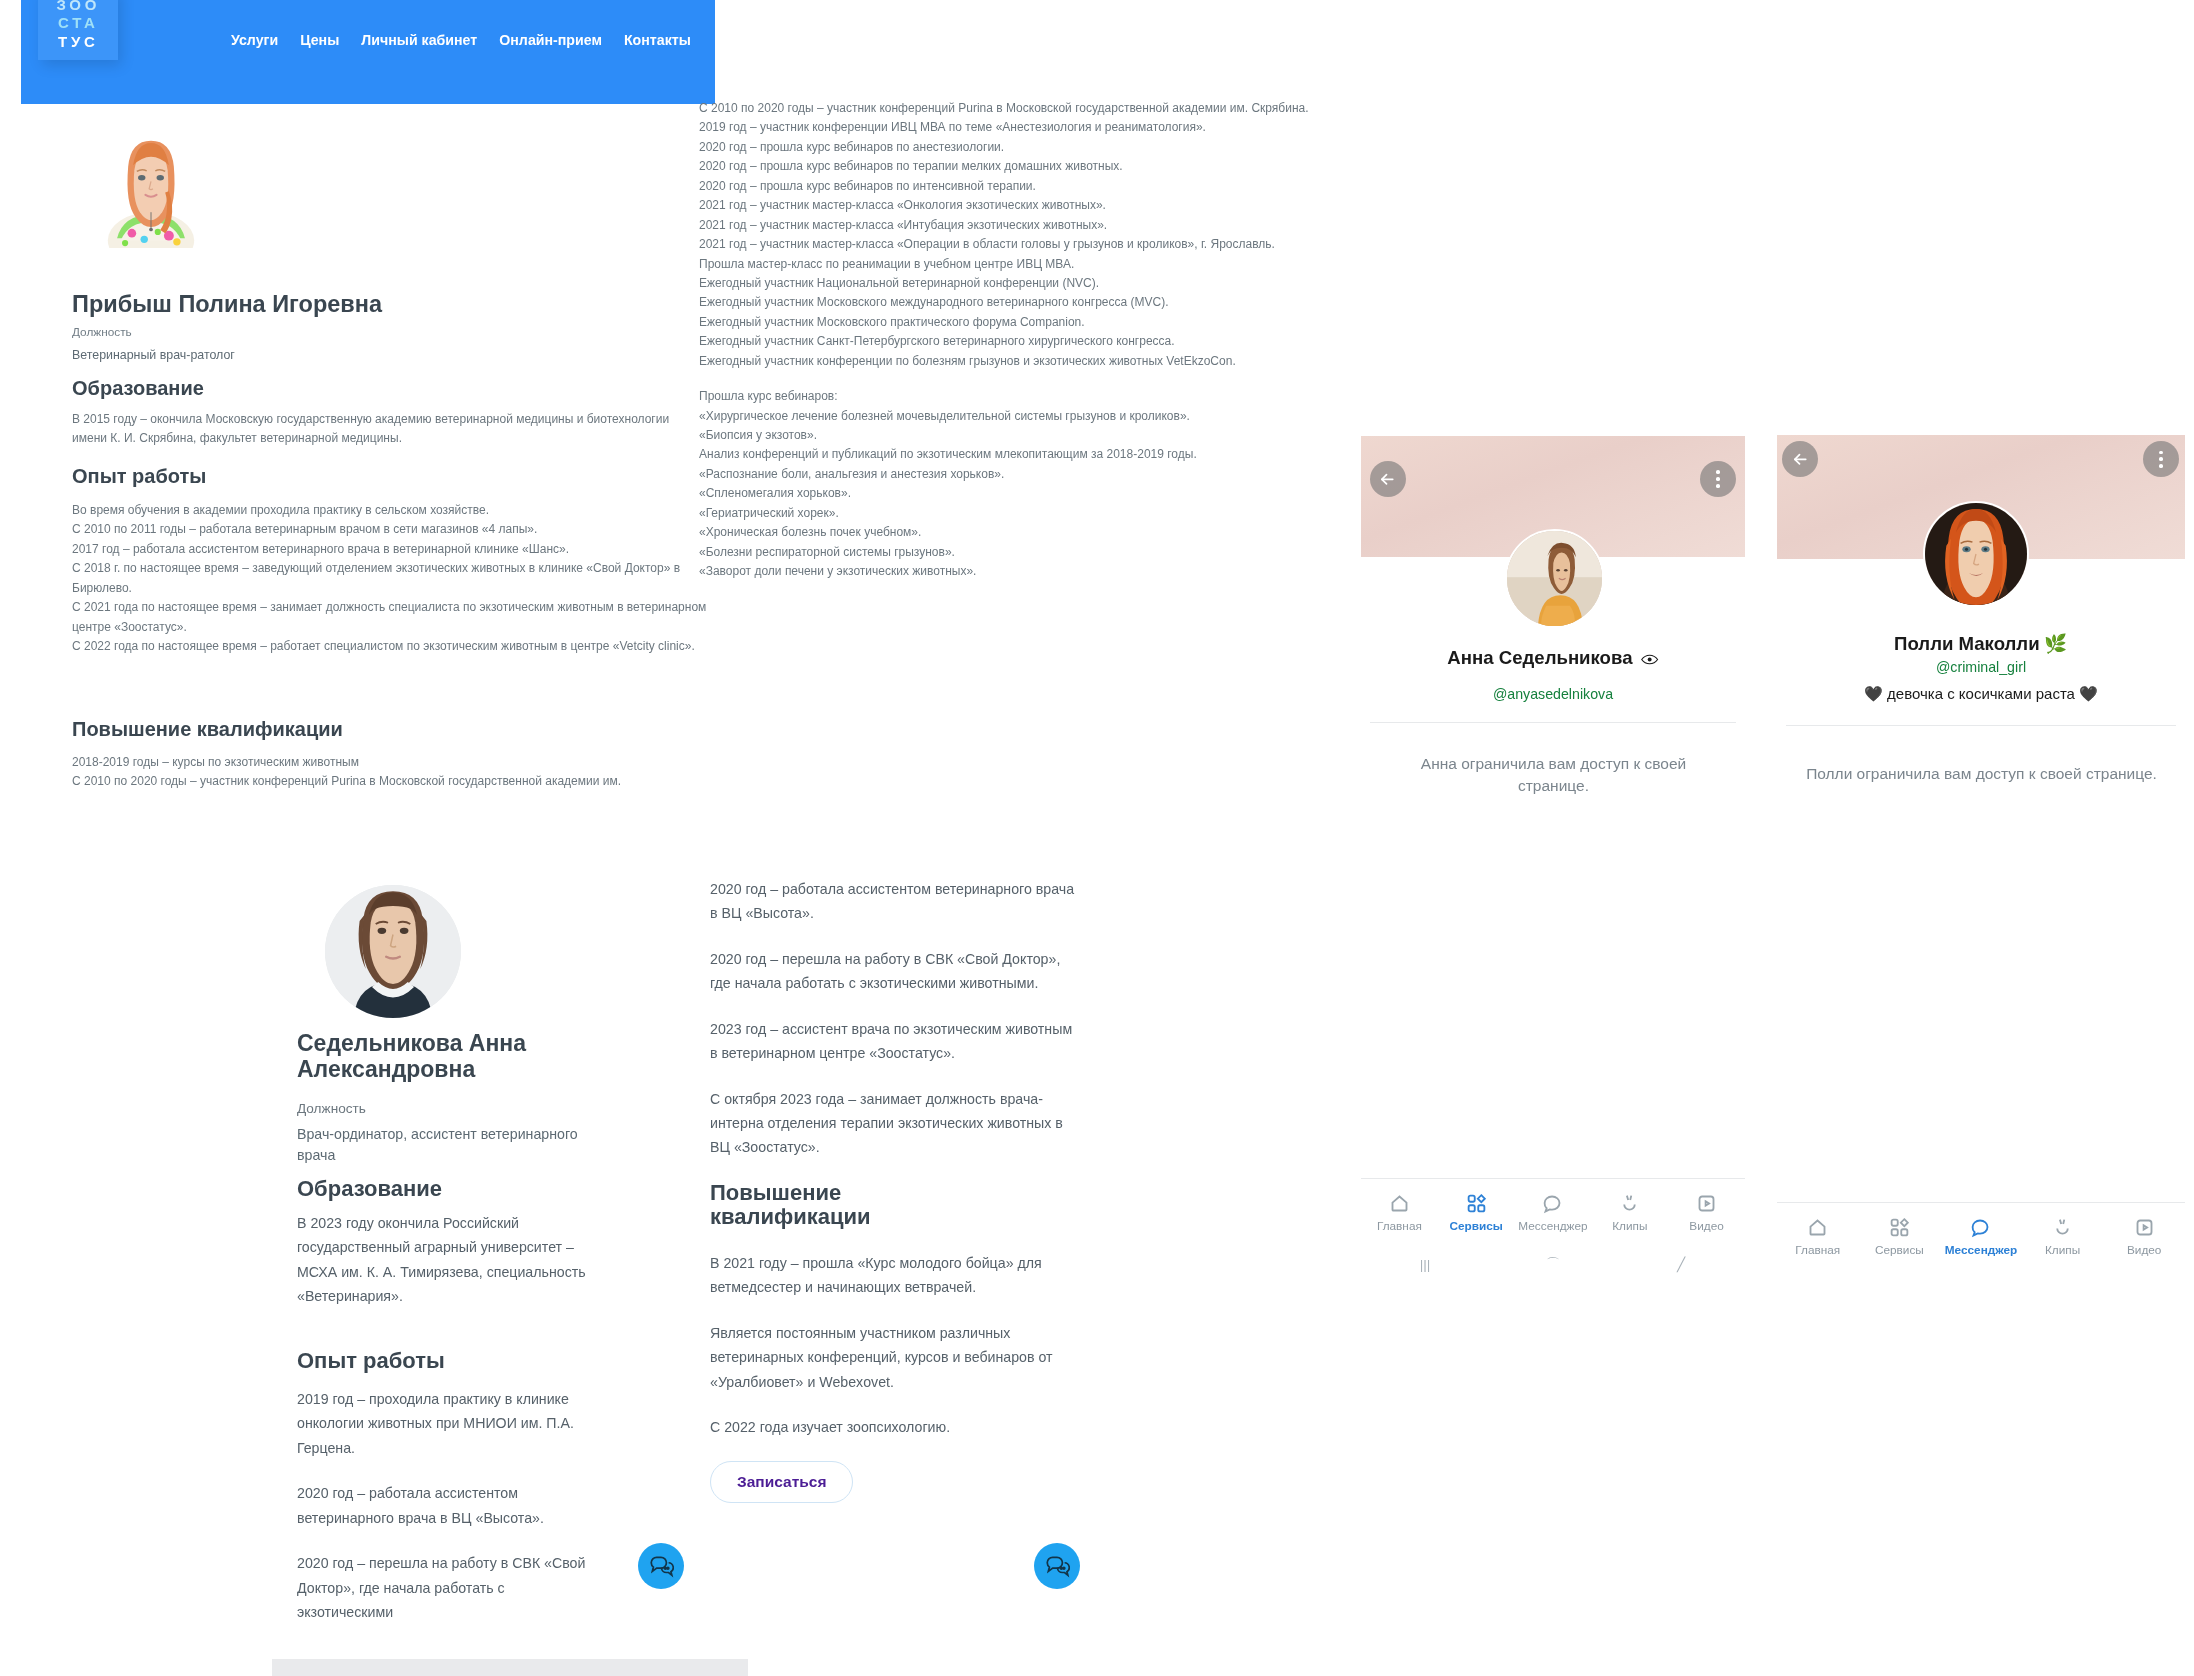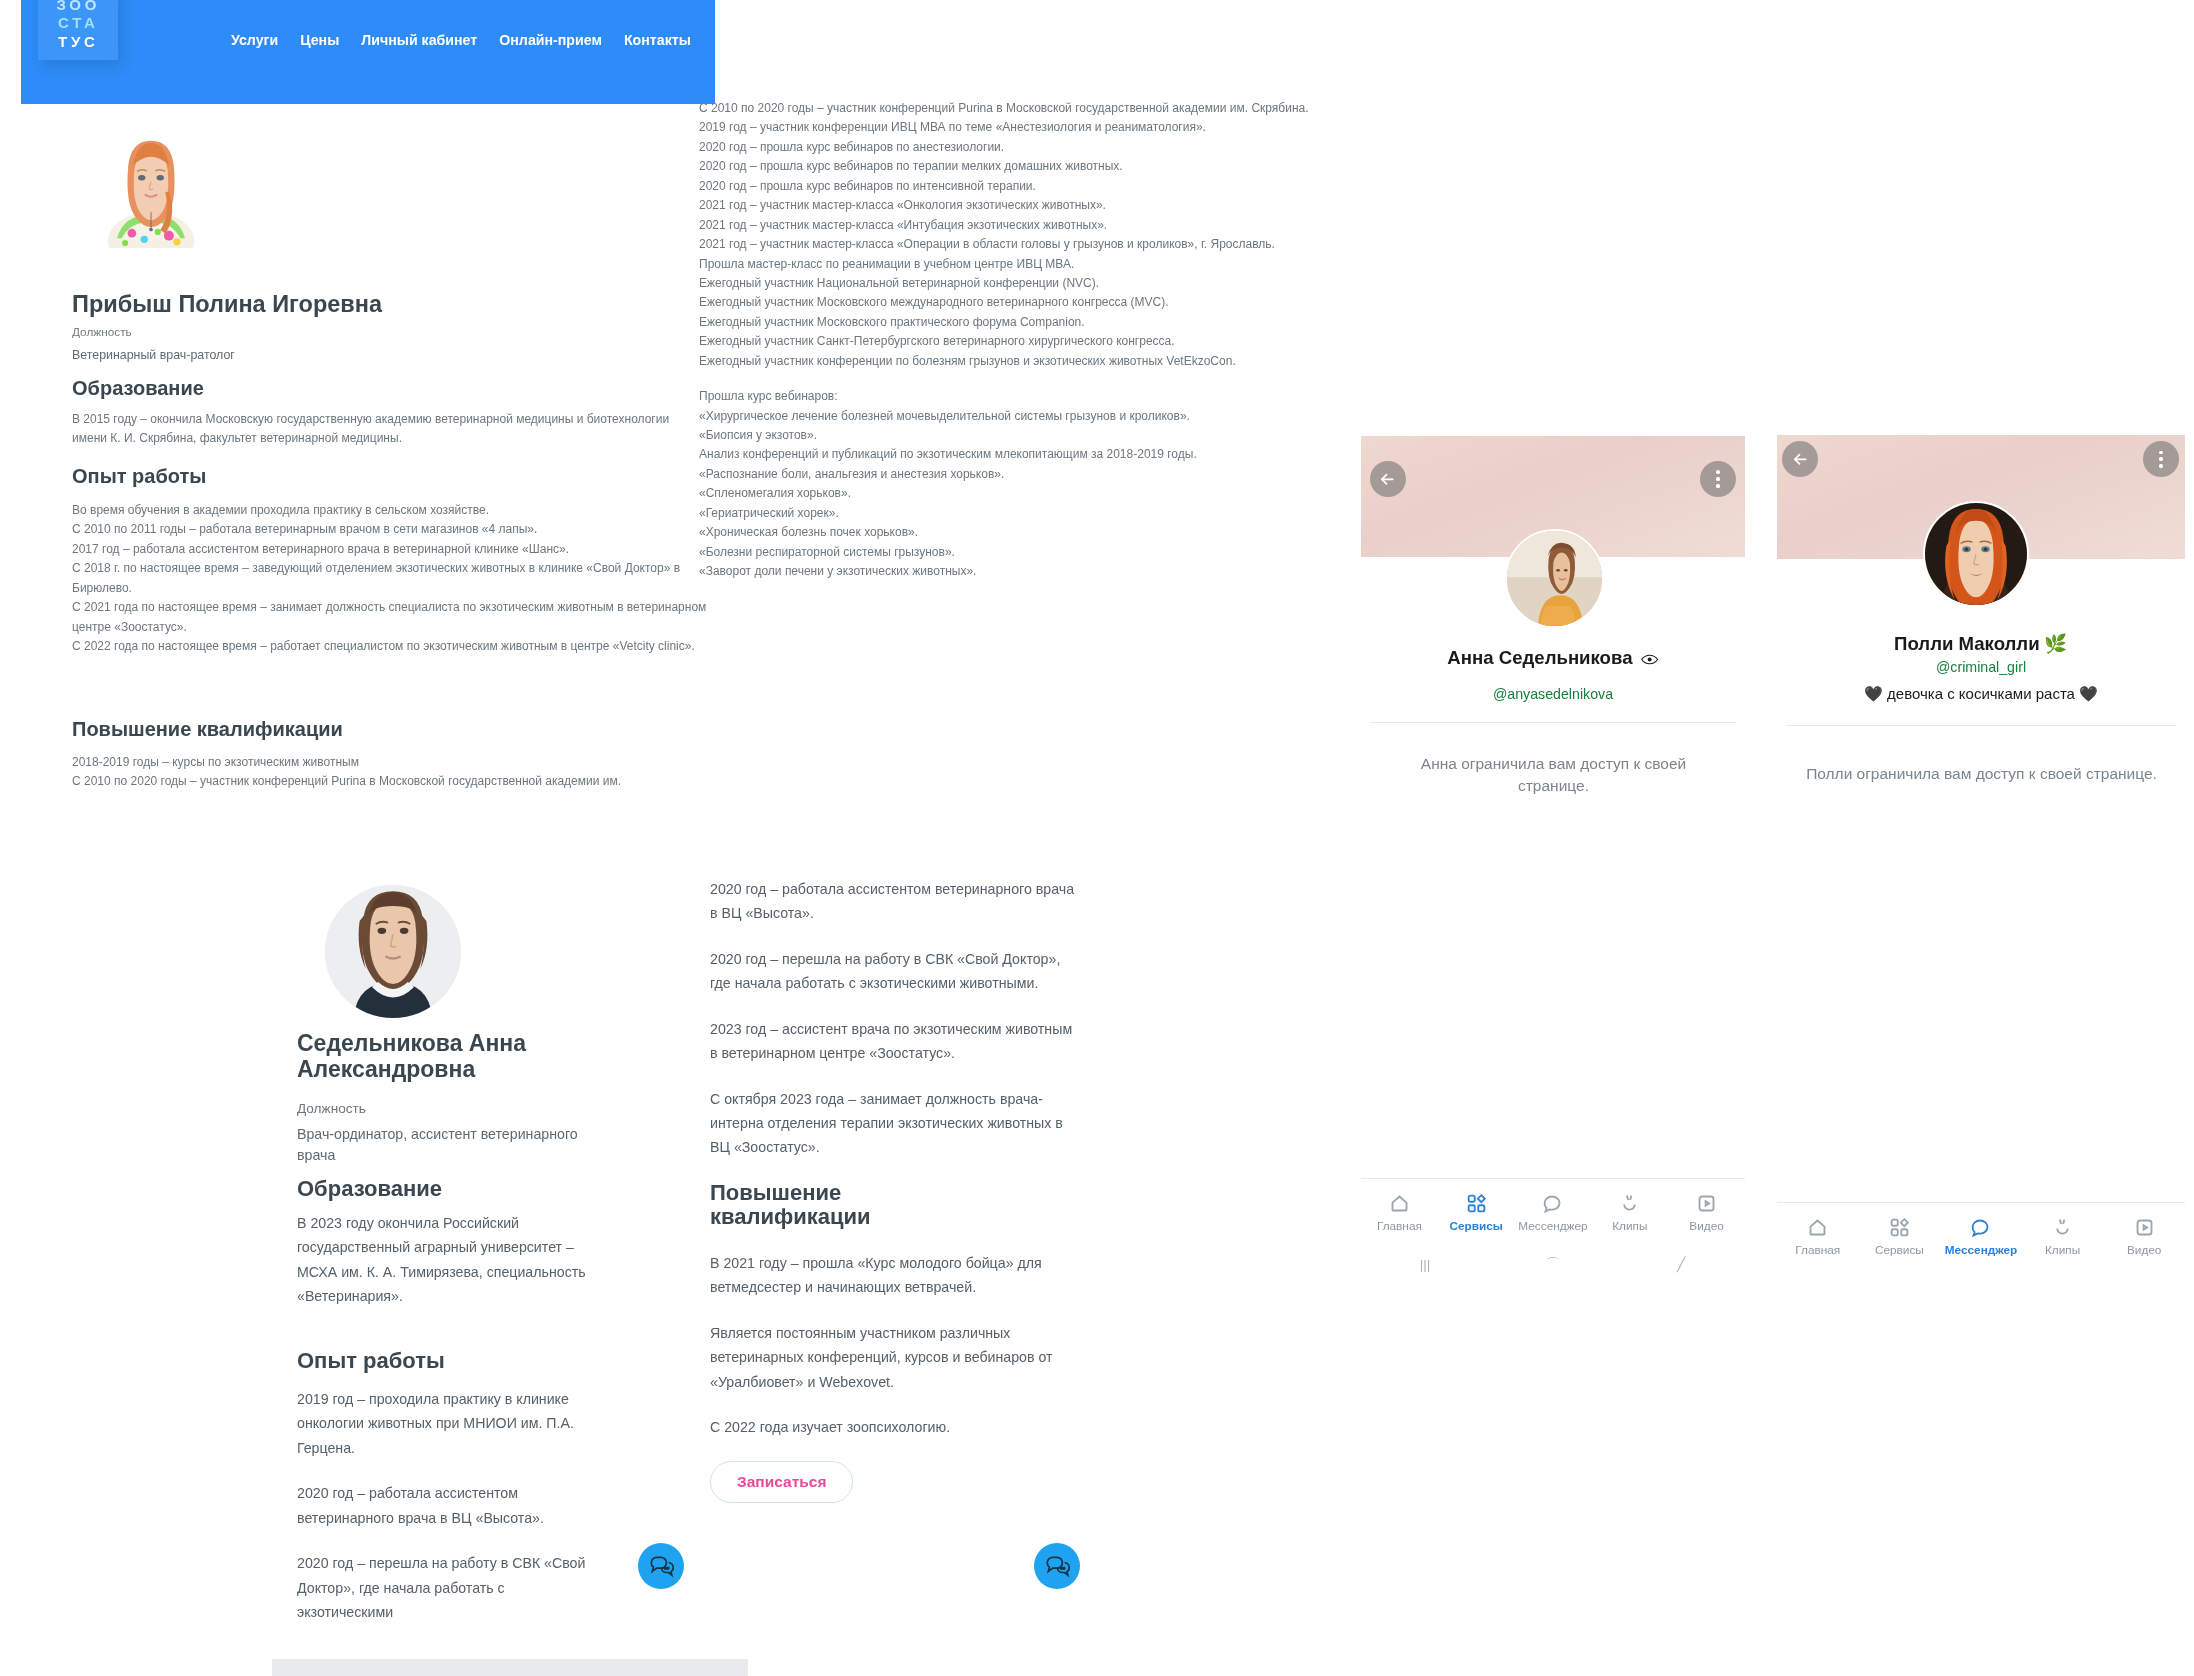--- a/index.html
+++ b/index.html
@@ -80,21 +80,21 @@
   .secB-exp-p { position: absolute; left: 25px; top: 533px; width: 297px; }
 
   
   .panelB-right { position: absolute; left: 710px; top: 877px; width: 371px; }
   .panelB-right .pB { font-size: 14.2px; color: #56616a; line-height: 1.72; }
   .pgap { height: 21px; }
   .h2B-w { width: 204px; }
   .btn-signup {
     display: inline-block; margin-top: 21px;
     padding: 11px 26px; border: 1.2px solid #cfe4f5; border-radius: 25px;
-    color: #ec4899; font-size: 15.5px; font-weight: 700; background: #fff;
+    color: #4c1d95; font-size: 15.5px; font-weight: 700; background: #fff;
   }
   .chat-fab {
     position: absolute; width: 46px; height: 46px; border-radius: 50%;
     background: #1fa3f0; display: flex; align-items: center; justify-content: center;
   }
   .chat-fab svg { width: 26px; height: 26px; }
   .fabB1 { left: 638px; top: 1543px; }
   .fabB2 { left: 1034px; top: 1543px; }
   .scrollstrip { position: absolute; left: 272px; top: 1659px; width: 476px; height: 17.3px; background: #e9eaec; }
 
@@ -245,21 +245,21 @@
     <div class="pA">Ежегодный участник Санкт-Петербургского ветеринарного хирургического конгресса.</div>
     <div class="pA">Ежегодный участник конференции по болезням грызунов и экзотических животных VetEkzoCon.</div>
     <div class="blockgap"></div>
     <div class="pA">Прошла курс вебинаров:</div>
     <div class="pA">«Хирургическое лечение болезней мочевыделительной системы грызунов и кроликов».</div>
     <div class="pA">«Биопсия у экзотов».</div>
     <div class="pA">Анализ конференций и публикаций по экзотическим млекопитающим за 2018-2019 годы.</div>
     <div class="pA">«Распознание боли, анальгезия и анестезия хорьков».</div>
     <div class="pA">«Спленомегалия хорьков».</div>
     <div class="pA">«Гериатрический хорек».</div>
-    <div class="pA">«Хроническая болезнь почек хорьков».</div>
+    <div class="pA">«Хроническая болезнь почек учебном».</div>
     <div class="pA">«Болезни респираторной системы грызунов».</div>
     <div class="pA">«Заворот доли печени у экзотических животных».</div>
   </div>
 
   <div class="panelB">
     <div class="docB-photo">
       <svg viewBox="0 0 220 215" width="136" height="133">
         <rect width="220" height="215" fill="#eceef0"></rect>
         <path d="M46 215 q6 -58 64 -58 q58 0 64 58z" fill="#23303c"></path>
         <path d="M62 54 q6 -44 48 -44 q42 0 48 44 q8 56 -10 88 q-16 28 -38 28 q-22 0 -38 -28 q-18 -32 -10 -88z" fill="#6b4a36"></path>

